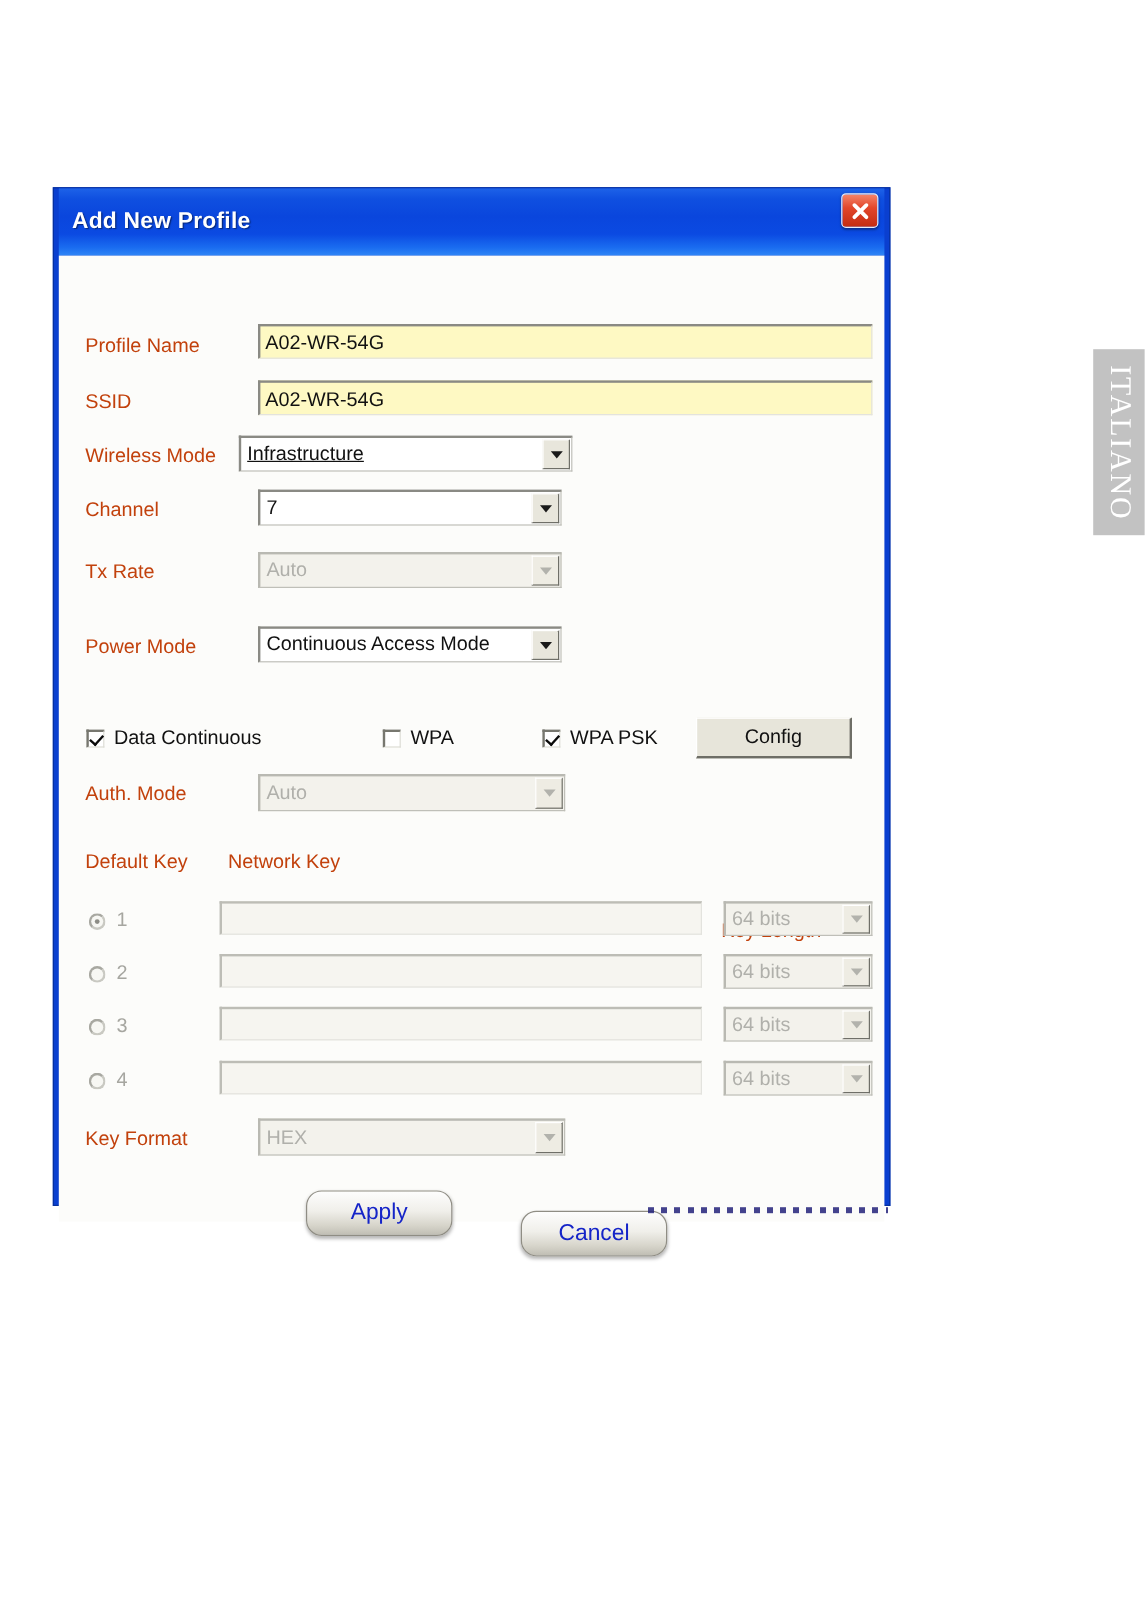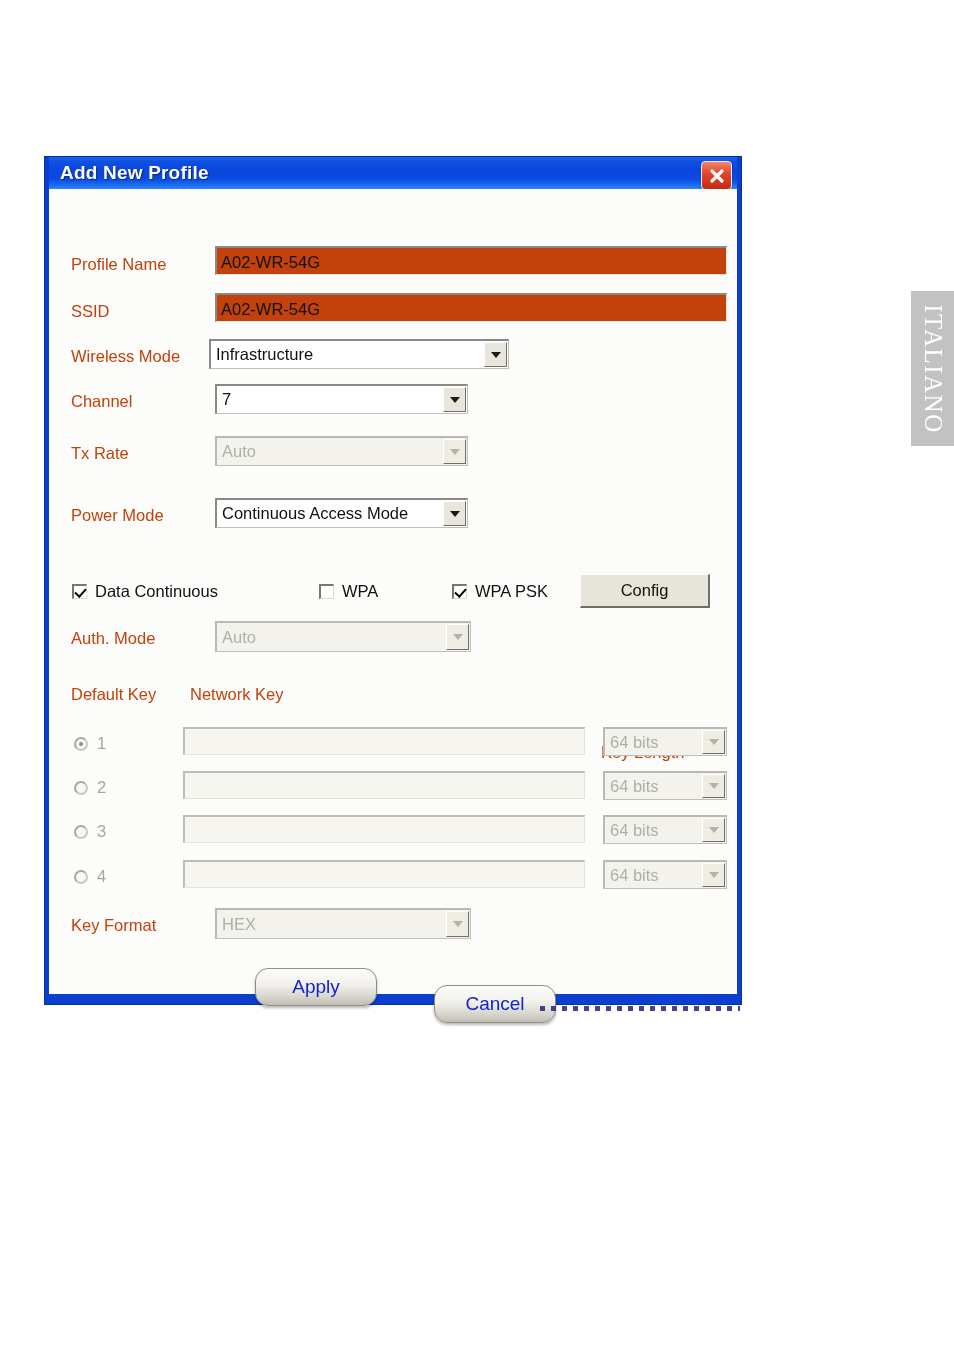--- a/index.html
+++ b/index.html
@@ -43,21 +43,21 @@
     left: 44px;
     top: 156px;
     width: 698px;
     height: 849px;
     background: #0a3fd0;
     border: 1px solid #06309e;
     box-sizing: border-box;
     padding: 0 4px 4px 4px;
   }
   #titlebar {
-    height: 32px;
+    height: 56px;
     background: linear-gradient(to bottom,
       #1d62e8 0%, #0f4fe0 16%, #0a46dd 42%,
       #0b4ae2 68%, #1a6cf0 88%, #2f86f6 100%);
     position: relative;
     display: flex;
     align-items: center;
   }
   #titlebar .title-text {
     color: #ffffff;
     font-size: 19px;
@@ -90,21 +90,21 @@
   }
   .label {
     position: absolute;
     font-size: 16.5px;
     color: #c2410c;
     white-space: nowrap;
   }
 
   .textbox {
     position: absolute;
-    background: #c2410c;
+    background: #fef9c3;
     border-top: 2px solid #8a8a84;
     border-left: 2px solid #8a8a84;
     border-right: 1px solid #e3e3de;
     border-bottom: 1px solid #e3e3de;
     box-sizing: border-box;
     font-size: 16.5px;
     color: #111111;
     padding: 2px 0 0 4px;
     line-height: 1;
     display: flex;
@@ -253,21 +253,21 @@
 
   <div id="dialog-body">
 
     <span class="label" style="left:22px; top:66px;">Profile Name</span>
     <div class="textbox" style="left:166px; top:57px; width:512px; height:29px;" placeholder="">A02-WR-54G</div>
 
     <span class="label" style="left:22px; top:113px;">SSID</span>
     <div class="textbox" style="left:166px; top:104px; width:512px; height:29px;" placeholder="">A02-WR-54G</div>
 
     <span class="label" style="left:22px; top:158px;">Wireless Mode</span>
-    <div class="combo" style="left:160px; top:150px; width:300px; height:30px;">
+    <div class="combo" style="left:150px; top:150px; width:278px; height:30px;text-decoration:underline;">
       <span>Infrastructure</span>
       <span class="arrow-btn">
           <i class="tri"></i>
         </span>
     </div>
 
     <span class="label" style="left:22px; top:203px;">Channel</span>
     <div class="combo" style="left:166px; top:195px; width:253px; height:30px;">
       <span>7</span>
       <span class="arrow-btn">

